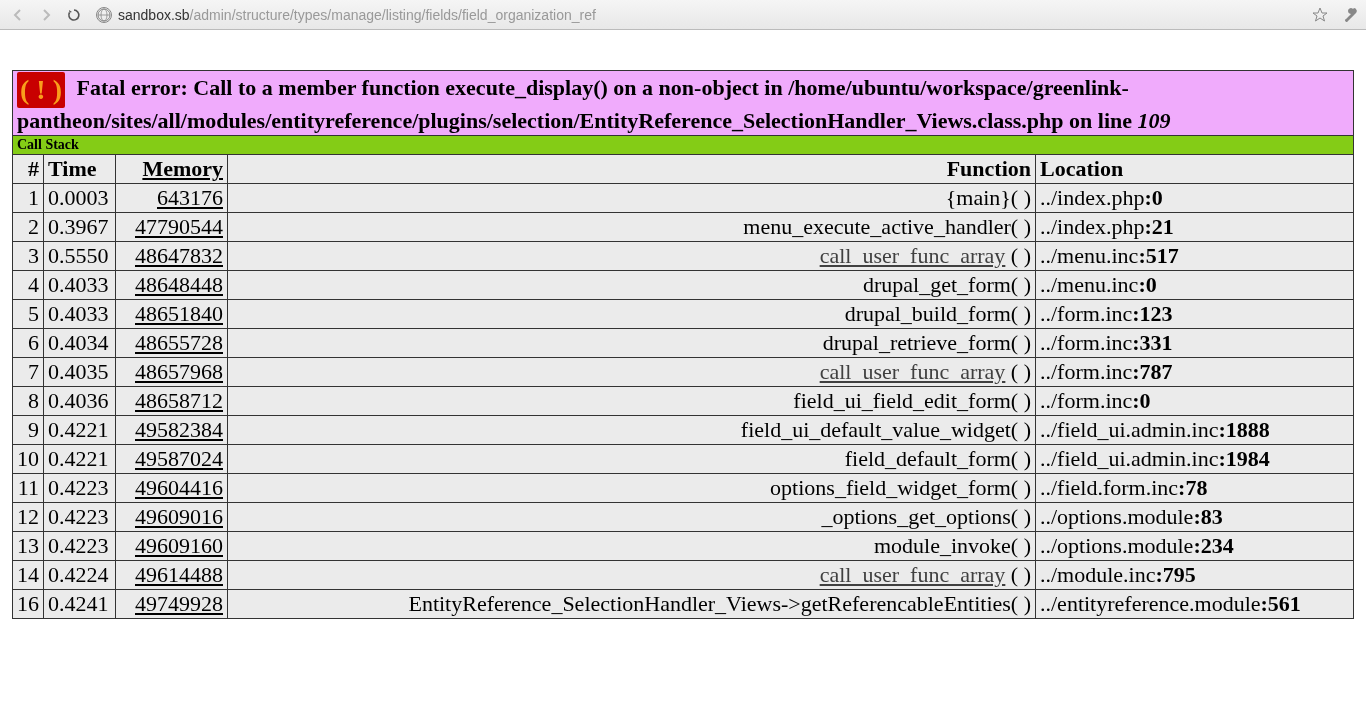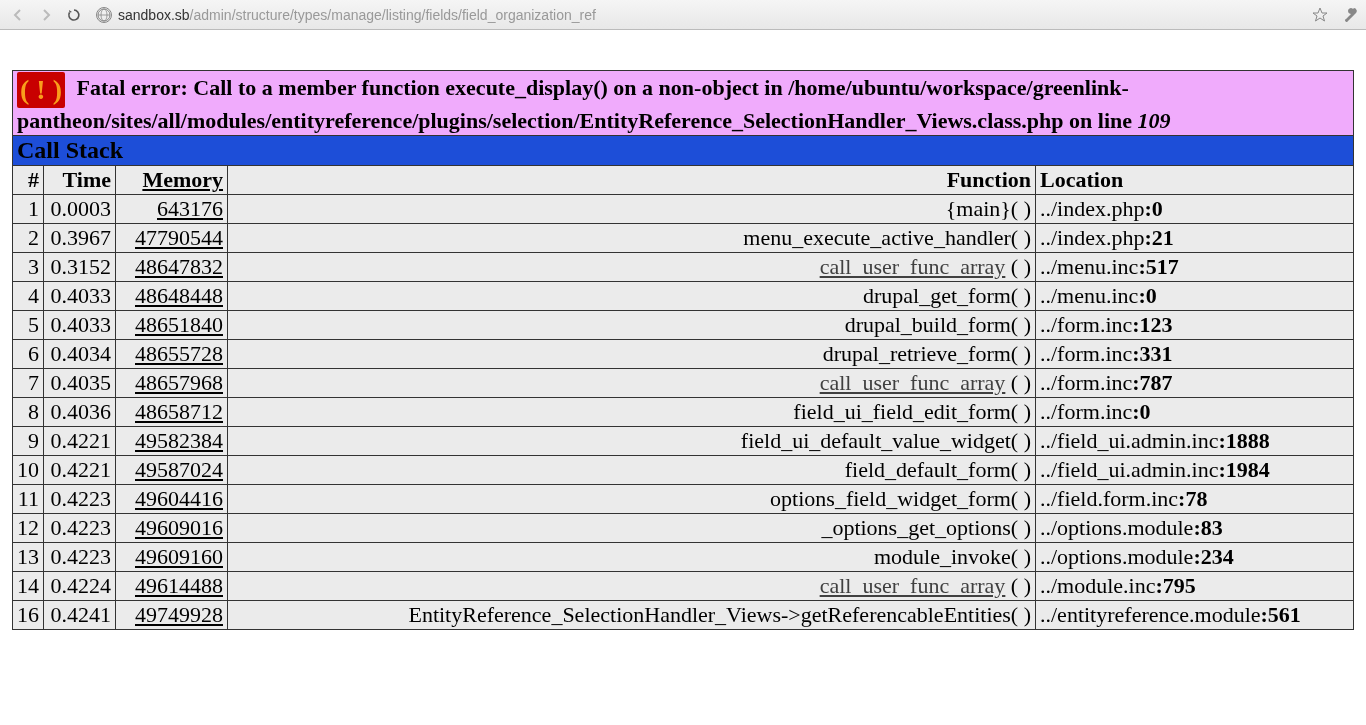--- a/index.html
+++ b/index.html
@@ -90,35 +90,35 @@
       font-weight: bold;
       align-items: center;
       justify-content: center;
       margin-right: 6px;
       vertical-align: middle;
       border-radius: 2px;
     }
     .error-line-italic { font-style: italic; font-weight: bold; }
     
     .callstack-header {
-      background: #1d4ed8;
+      background: #84cc16;
       font-weight: bold;
       text-align: left;
-      font-size: 24px;
+      font-size: 14px;
     }
     
     .col-header {
       background: #ebebeb;
       font-weight: bold;
       text-align: left;
     }
     
     .data-row td { background: #ebebeb; }
     .col-num { text-align: right; width: 28px; }
-    .col-time { text-align: right; width: 72px; }
+    .col-time { text-align: left; width: 72px; }
     .col-mem { text-align: right; width: 112px; text-decoration: underline; }
     .col-func { text-align: right; margin-top: 8px; }
     .col-loc { text-align: left; width: 318px; }
     
     .func-link {
       color: #404040;
       text-decoration: underline;
     }
     .loc-bold { font-weight: bold; }
   </style>
@@ -196,21 +196,21 @@
         </tr>
         <tr class="data-row">
           <td class="col-num">2</td>
           <td class="col-time">0.3967</td>
           <td class="col-mem">47790544</td>
           <td class="col-func">menu_execute_active_handler( )</td>
           <td class="col-loc"><span>../index.php</span><span class="loc-bold">:21</span></td>
         </tr>
         <tr class="data-row">
           <td class="col-num">3</td>
-          <td class="col-time">0.3152</td>
+          <td class="col-time">0.5550</td>
           <td class="col-mem">48647832</td>
           <td class="col-func"><a class="func-link" href="#">call_user_func_array</a><span> ( )</span></td>
           <td class="col-loc"><span>../menu.inc</span><span class="loc-bold">:517</span></td>
         </tr>
         <tr class="data-row">
           <td class="col-num">4</td>
           <td class="col-time">0.4033</td>
           <td class="col-mem">48648448</td>
           <td class="col-func">drupal_get_form( )</td>
           <td class="col-loc"><span>../menu.inc</span><span class="loc-bold">:0</span></td>

